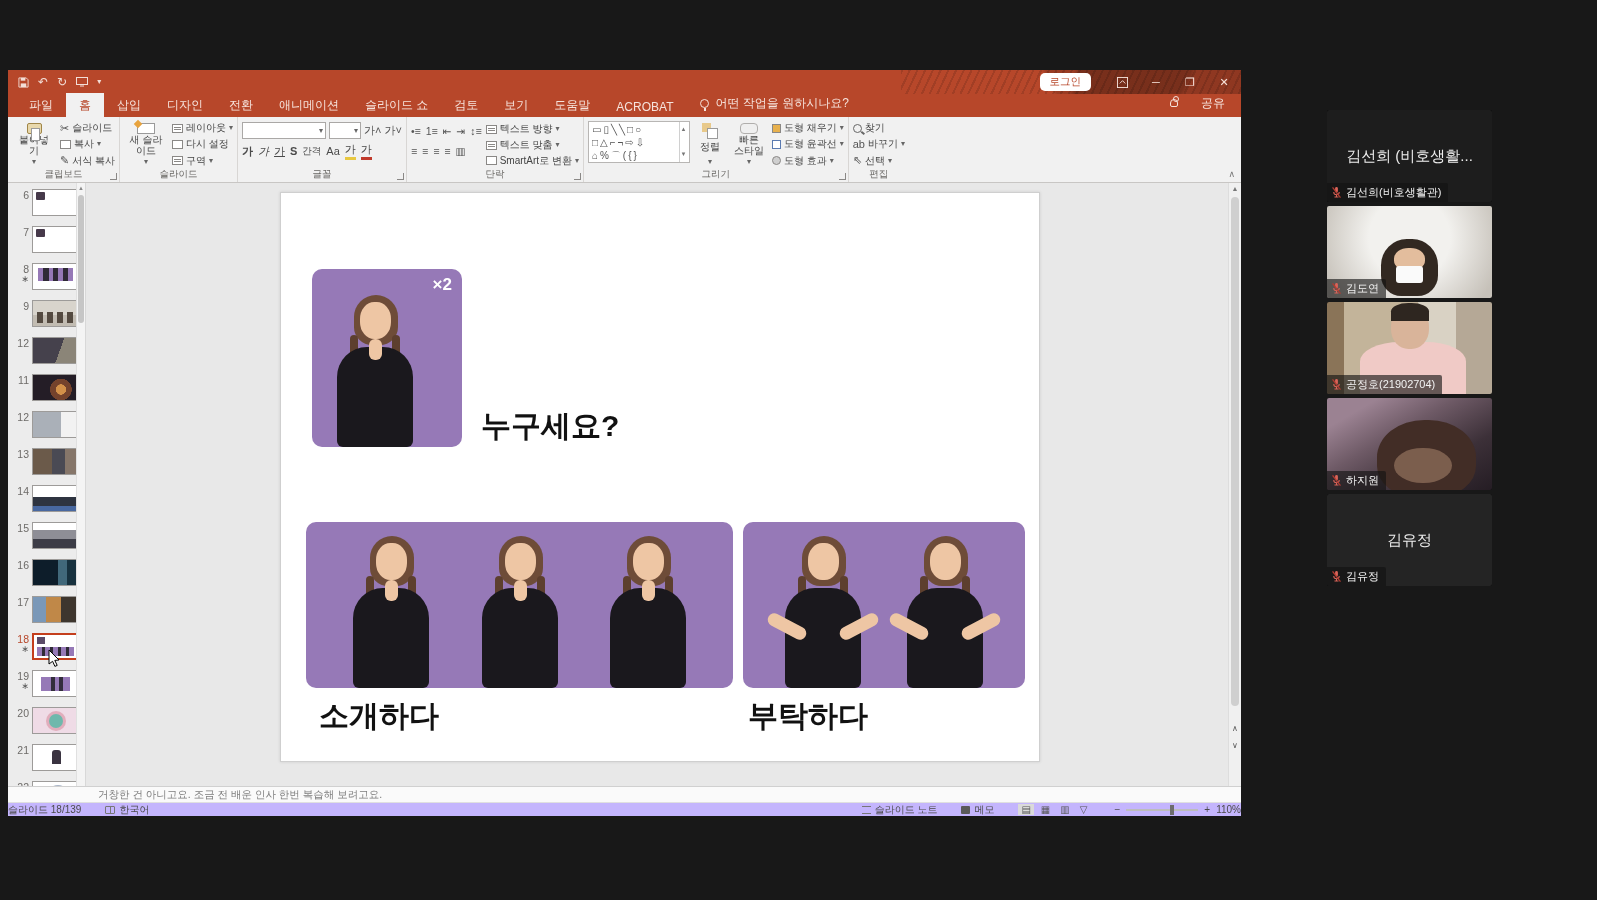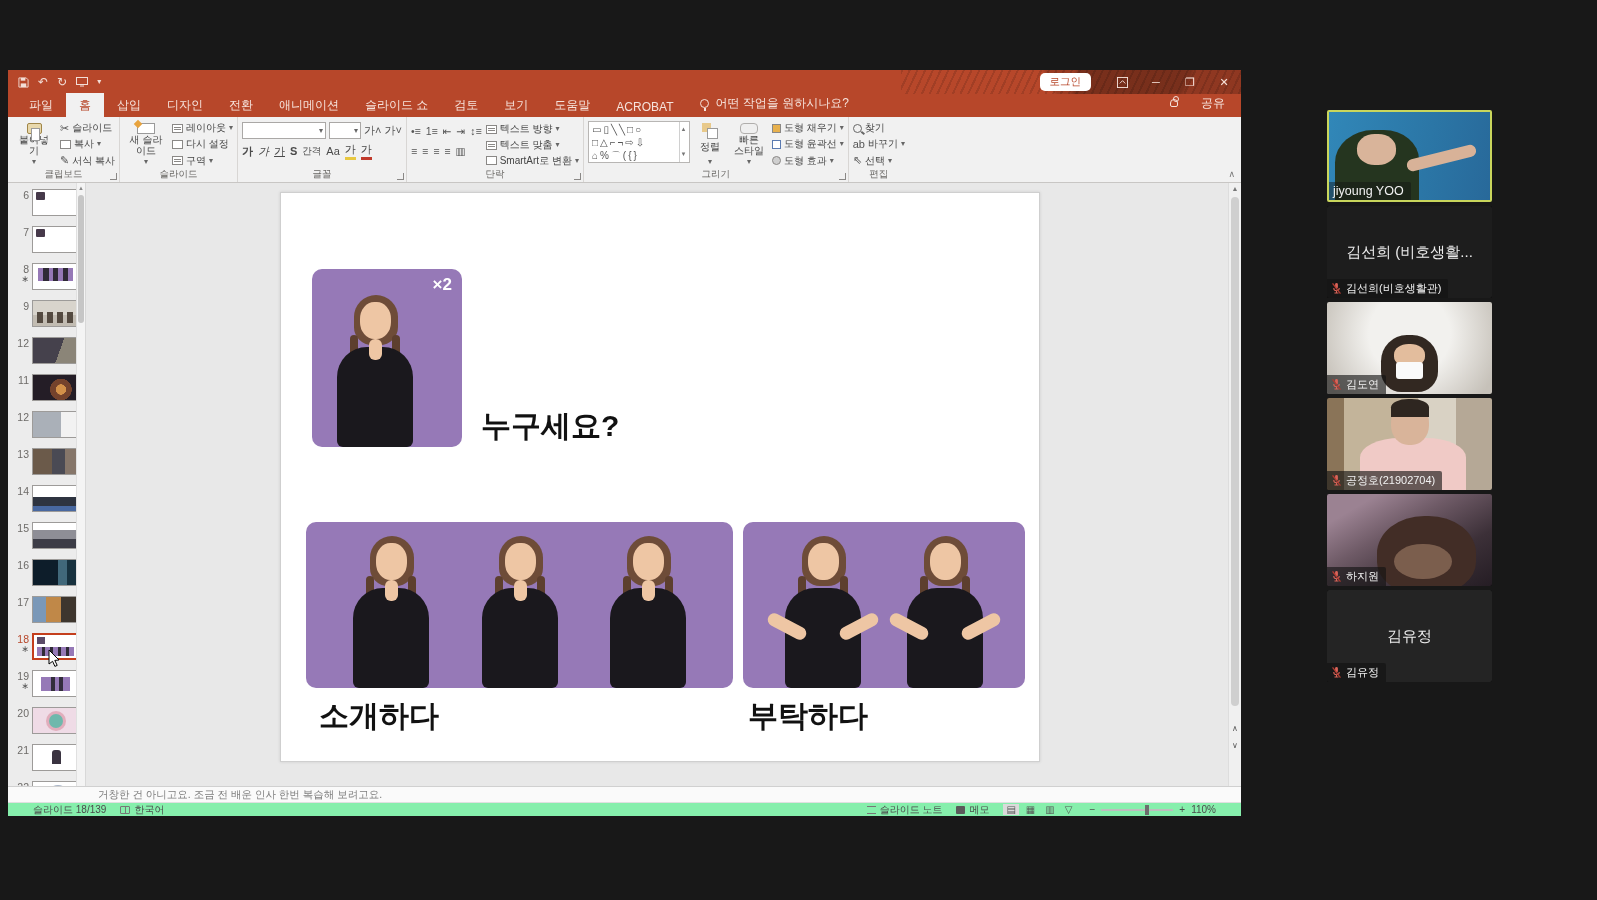--- a/index.html
+++ b/index.html
@@ -144,21 +144,21 @@
   .vscroll{position:absolute;right:0;top:0;bottom:0;width:13px;background:#f0f0f0;border-left:1px solid #ddd;font-size:7px;color:#777;text-align:center;}
   .vscroll .up{display:block;padding-top:2px;}
   .vscroll .bar{position:absolute;left:2px;right:2px;top:14px;bottom:80px;background:#cfcfcf;border-radius:4px;}
   .vscroll .nav{position:absolute;left:0;right:0;bottom:36px;display:flex;flex-direction:column;gap:8px;font-size:8px;color:#555;}
   
   .cursor{position:absolute;left:40px;top:466px;z-index:9;}
 
   
   .notes{height:16px;background:#fafafa;border-top:1px solid #d0d0d0;overflow:hidden;padding:2px 8px 0 90px;flex:0 0 auto;}
   .notes div{font-size:10.5px;color:#7d7d7d;line-height:11px;white-space:nowrap;}
-  .statusbar{height:14px;background:#86efac;border-top:1px solid #e0e0e0;display:flex;align-items:center;font-size:10px;color:#4a4a4a;padding:0 25px;gap:14px;flex:0 0 auto;}
+  .statusbar{height:14px;background:#c4b5fd;border-top:1px solid #e0e0e0;display:flex;align-items:center;font-size:10px;color:#4a4a4a;padding:0 0;gap:24px;flex:0 0 auto;}
   .statusbar .grow{flex:1;}
   .sb-item{display:flex;align-items:center;gap:4px;white-space:nowrap;}
   .ic-book{width:10px;height:8px;border:1px solid #777;border-radius:1px;position:relative;}
   .ic-book::after{content:"";position:absolute;left:4px;top:0;bottom:0;width:1px;background:#777;}
   .ic-note{width:9px;height:8px;border-top:1px solid #777;border-bottom:1px solid #777;position:relative;}
   .ic-memo{width:9px;height:8px;background:#5a5a5a;border-radius:1px;}
   .viewbtns{display:flex;gap:4px;font-size:10px;color:#555;}
   .viewbtns span{padding:0 3px;}
   .viewbtns .on{background:#dadada;}
   .zoomctrl{display:flex;align-items:center;gap:6px;}
@@ -750,31 +750,20 @@
             <span class="zthumb"></span>
           </span>
         <span>+</span>
         <span>110%</span>
       </span>
     </div>
   </div>
 
   <div id="meeting">
 
-      <div class="tile active unmuted">
-        <div class="vid-art v-blue">
-          <div class="p1"></div>
-          <div class="p2"></div>
-        </div>
-
-        <div class="name-tag">
-
-          <span>jiyoung YOO</span>
-        </div>
-      </div>
 
       <div class="tile muted">
         <div class="vid-art v-black">
           <div class="p1"></div>
           <div class="p2"></div>
         </div>
         <div class="center-name">김선희 (비호생활...</div>
         <div class="name-tag">
           <svg class="mic" width="11" height="13" viewBox="0 0 14 16">
             <rect x="5.2" y="1" width="3.6" height="7" rx="1.8" fill="#d96459"></rect>

